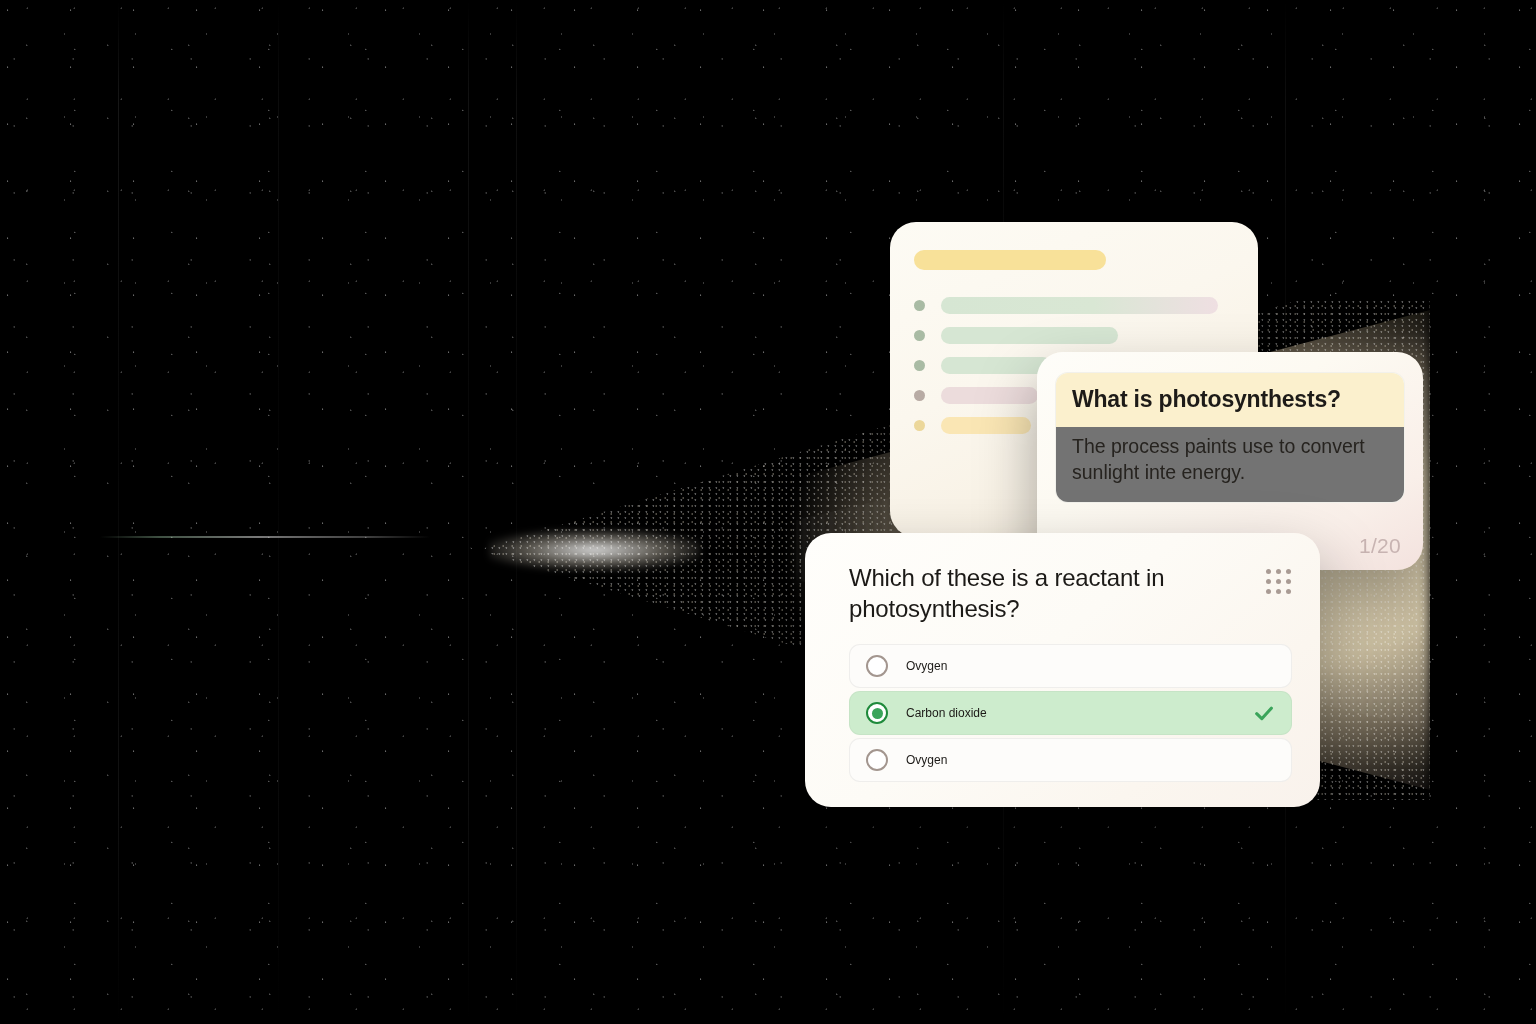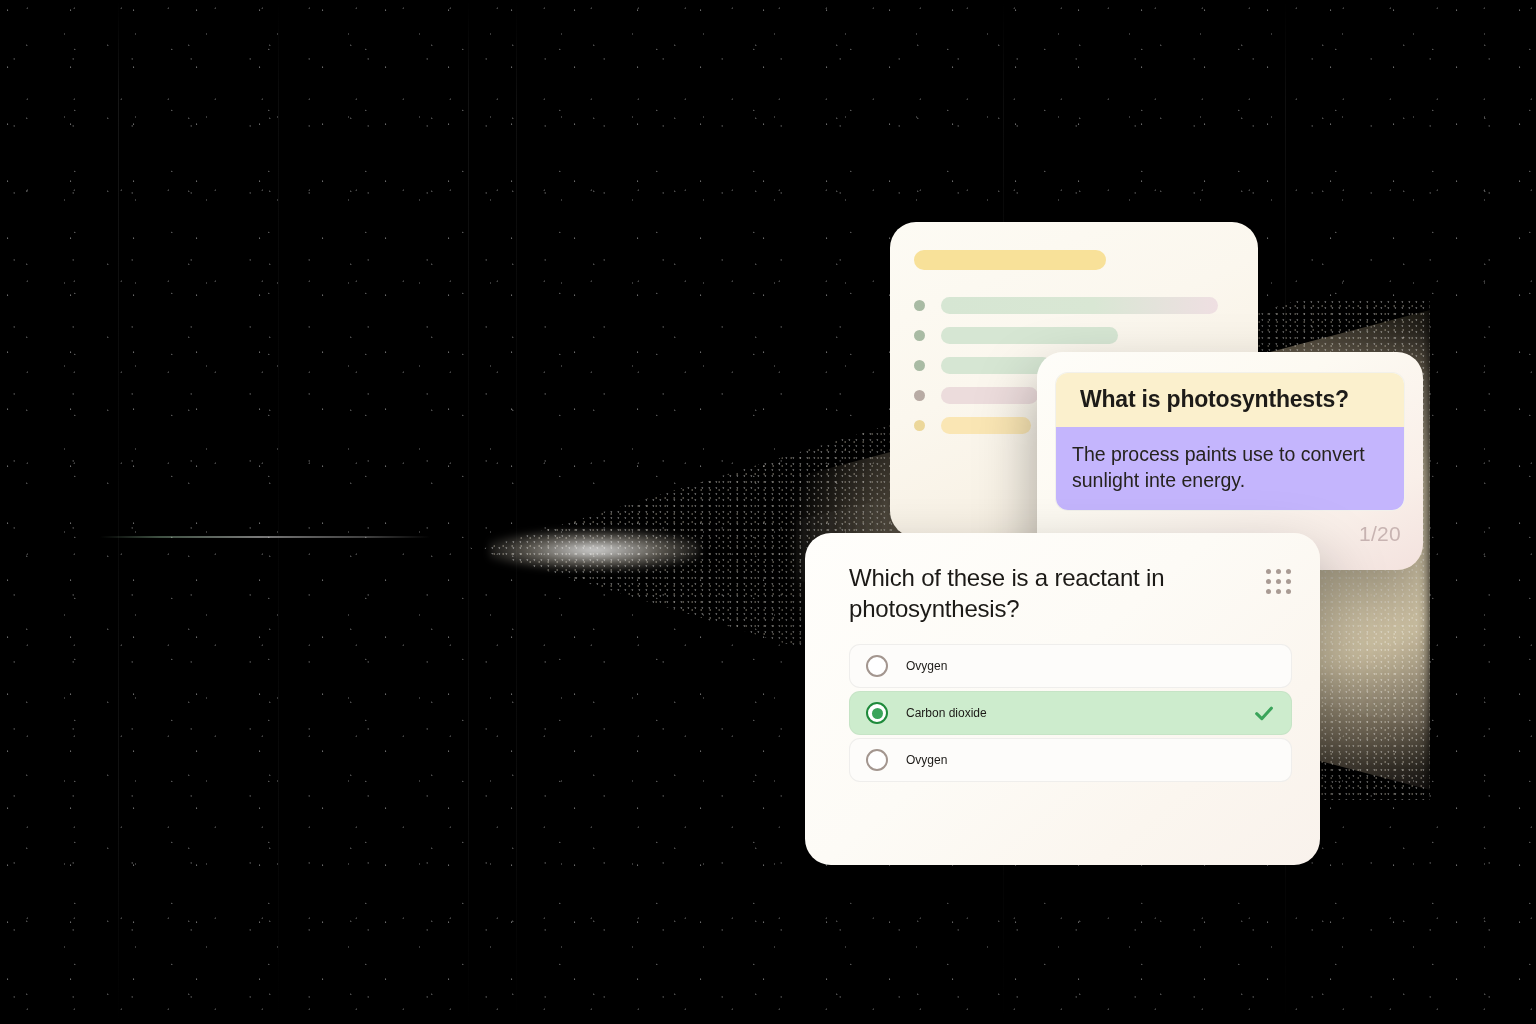--- a/index.html
+++ b/index.html
@@ -169,43 +169,42 @@
   }
   #flash-card .q-band {
     background: #fbf0cd;
     padding: 13px 16px 14px 16px;
   }
   #flash-card .q-band .q-text {
     font-size: 23px;
     font-weight: 700;
     color: #1d1b18;
     letter-spacing: -.2px;
-    margin-left: 8px;
   }
   #flash-card .a-body {
-    padding: 14px 16px 16px 16px;
-    background: #c4b5fd;
+    padding: 6px 16px 16px 16px;
+    background: #737373;
   }
   #flash-card .a-body .a-text {
     font-size: 19.5px;
     line-height: 1.35;
     color: #26231f;
   }
   #flash-card .counter {
     position: absolute;
-    right: 22px; bottom: 24px;
+    right: 22px; bottom: 12px;
     font-size: 21px;
     color: #c8b4b2;
     letter-spacing: .3px;
   }
 
   
   #quiz-card {
     left: 805px; top: 533px;
-    width: 515px; height: 332px;
+    width: 515px; height: 274px;
     background: linear-gradient(140deg, #fffefb 0%, #fdfbf6 45%, #fbf6ef 75%, #f9f2ec 100%);
     box-shadow: 0 30px 66px rgba(0,0,0,.36);
     padding: 30px 28px 22px 44px;
     overflow: hidden;
   }
   #quiz-card .q-head {
     display: flex;
     align-items: flex-start;
     justify-content: space-between;
     gap: 18px;

